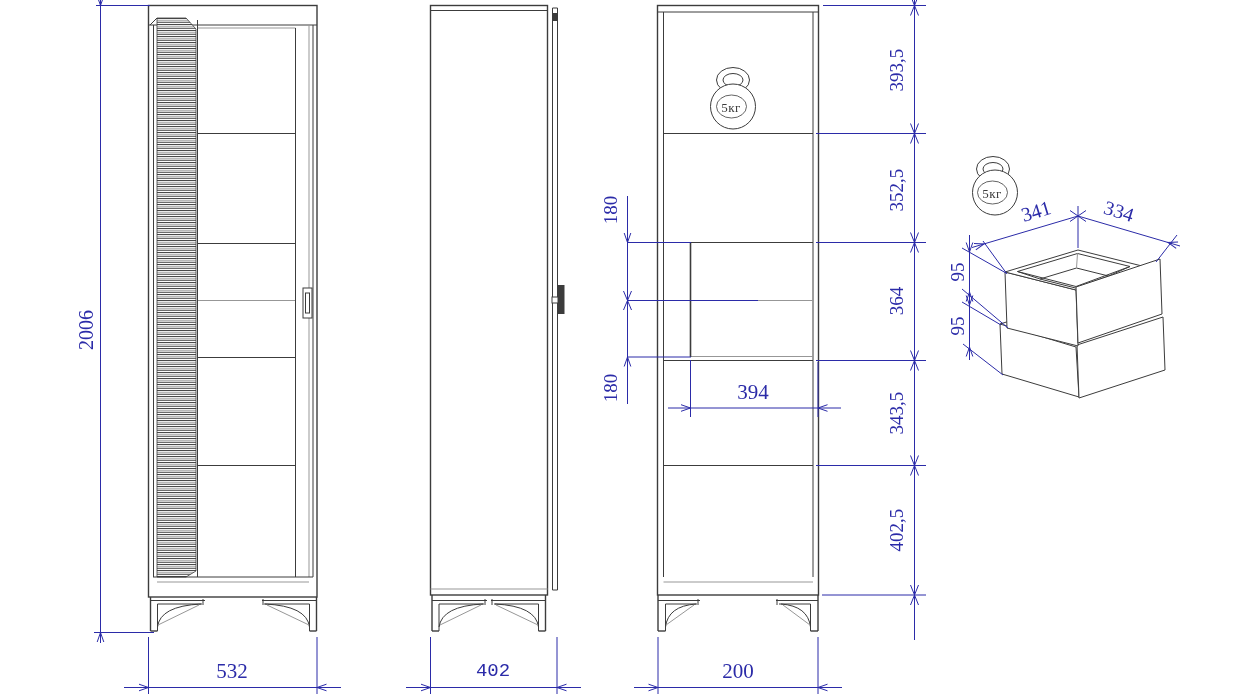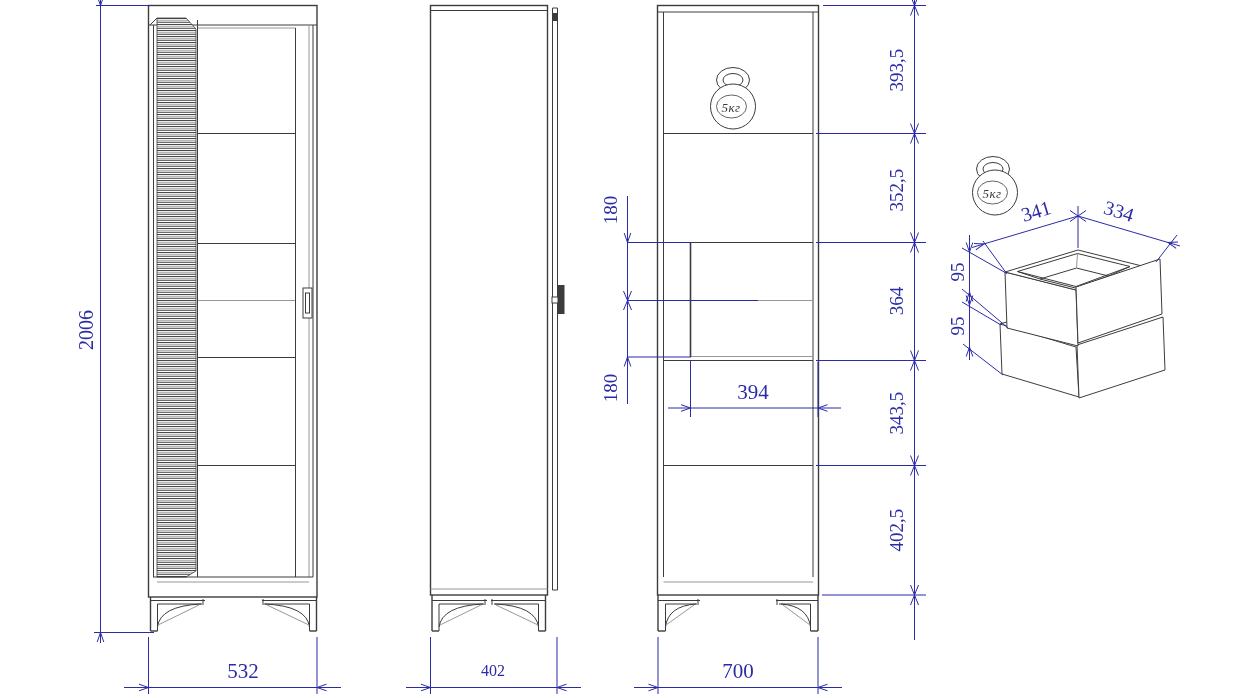--- a/index.html
+++ b/index.html
@@ -6,21 +6,21 @@
   #stage{position:relative;width:1240px;height:698px;background:#fff;overflow:hidden;
          font-family:"Liberation Serif",serif;}
   #linework{position:absolute;left:0;top:0;}
   svg .k{stroke:#3c3c3c;stroke-width:1.4;fill:none;stroke-linecap:butt;}
   svg .t{stroke:#3c3c3c;stroke-width:1;fill:none;}
   svg .g{stroke:#979797;stroke-width:1;fill:none;}
   svg .d{stroke:var(--dim,#2b2ba8);stroke-width:1;fill:none;}
   svg .wf{fill:#ffffff;}
   .lbl{position:absolute;color:var(--dim,#2b2ba8);white-space:nowrap;line-height:1;
        transform:translate(-50%,-50%);}
-  .lbl.dark{color:var(--line,#3c3c3c);font-style:italic;letter-spacing:0.5px;}
+  .lbl.dark{color:var(--line,#3c3c3c);letter-spacing:0.5px;}
 </style>
 </head>
 <body>
 
 <div id="stage">
 
 <svg id="linework" width="1240" height="698" viewBox="0 0 1240 698">
   <defs>
     <pattern id="ribs" width="8" height="6" patternUnits="userSpaceOnUse">
       <rect width="8" height="6" fill="#fdfdfd"></rect>
@@ -251,23 +251,23 @@
     <line x1="962" y1="302" x2="1001" y2="325" class="d"></line>
     <line x1="963" y1="344" x2="1003" y2="375" class="d"></line>
     <use href="#arw" class="d" transform="translate(969.5,252) rotate(90)"></use>
     <use href="#arw" class="d" transform="translate(969.5,292) rotate(-90)"></use>
     <use href="#arw" class="d" transform="translate(969.5,305) rotate(90)"></use>
     <use href="#arw" class="d" transform="translate(969.5,347) rotate(-90)"></use>
   </g>
 </svg>
 
   <div class="lbl" style="left:86px;top:330px;font-size:20px;transform:translate(-50%,-50%) rotate(-90deg);">2006</div>
-  <div class="lbl" style="left:232px;top:671px;font-size:21px;margin-left:11px;">532</div>
-  <div class="lbl" style="left:493px;top:671px;font-size:16px;">402</div>
-  <div class="lbl" style="left:738px;top:671px;font-size:21px;">700</div>
+  <div class="lbl" style="left:232px;top:671px;font-size:21px;">532</div>
+  <div class="lbl" style="left:493px;top:671px;font-size:19px;font-family:Liberation Mono, monospace;">402</div>
+  <div class="lbl" style="left:738px;top:671px;font-size:21px;">200</div>
   <div class="lbl" style="left:753px;top:392px;font-size:21px;">394</div>
   <div class="lbl" style="left:610px;top:210px;font-size:19px;transform:translate(-50%,-50%) rotate(-90deg);">180</div>
   <div class="lbl" style="left:610px;top:388px;font-size:19px;transform:translate(-50%,-50%) rotate(-90deg);">180</div>
   <div class="lbl" style="left:896px;top:70px;font-size:19px;transform:translate(-50%,-50%) rotate(-90deg);">393,5</div>
   <div class="lbl" style="left:896px;top:190px;font-size:19px;transform:translate(-50%,-50%) rotate(-90deg);">352,5</div>
   <div class="lbl" style="left:896px;top:301px;font-size:19px;transform:translate(-50%,-50%) rotate(-90deg);">364</div>
   <div class="lbl" style="left:896px;top:413px;font-size:19px;transform:translate(-50%,-50%) rotate(-90deg);">343,5</div>
   <div class="lbl" style="left:896px;top:530px;font-size:19px;transform:translate(-50%,-50%) rotate(-90deg);">402,5</div>
   <div class="lbl" style="left:1036px;top:211px;font-size:20px;transform:translate(-50%,-50%) rotate(-17deg);">341</div>
   <div class="lbl" style="left:1119px;top:211px;font-size:20px;transform:translate(-50%,-50%) rotate(17deg);">334</div>

